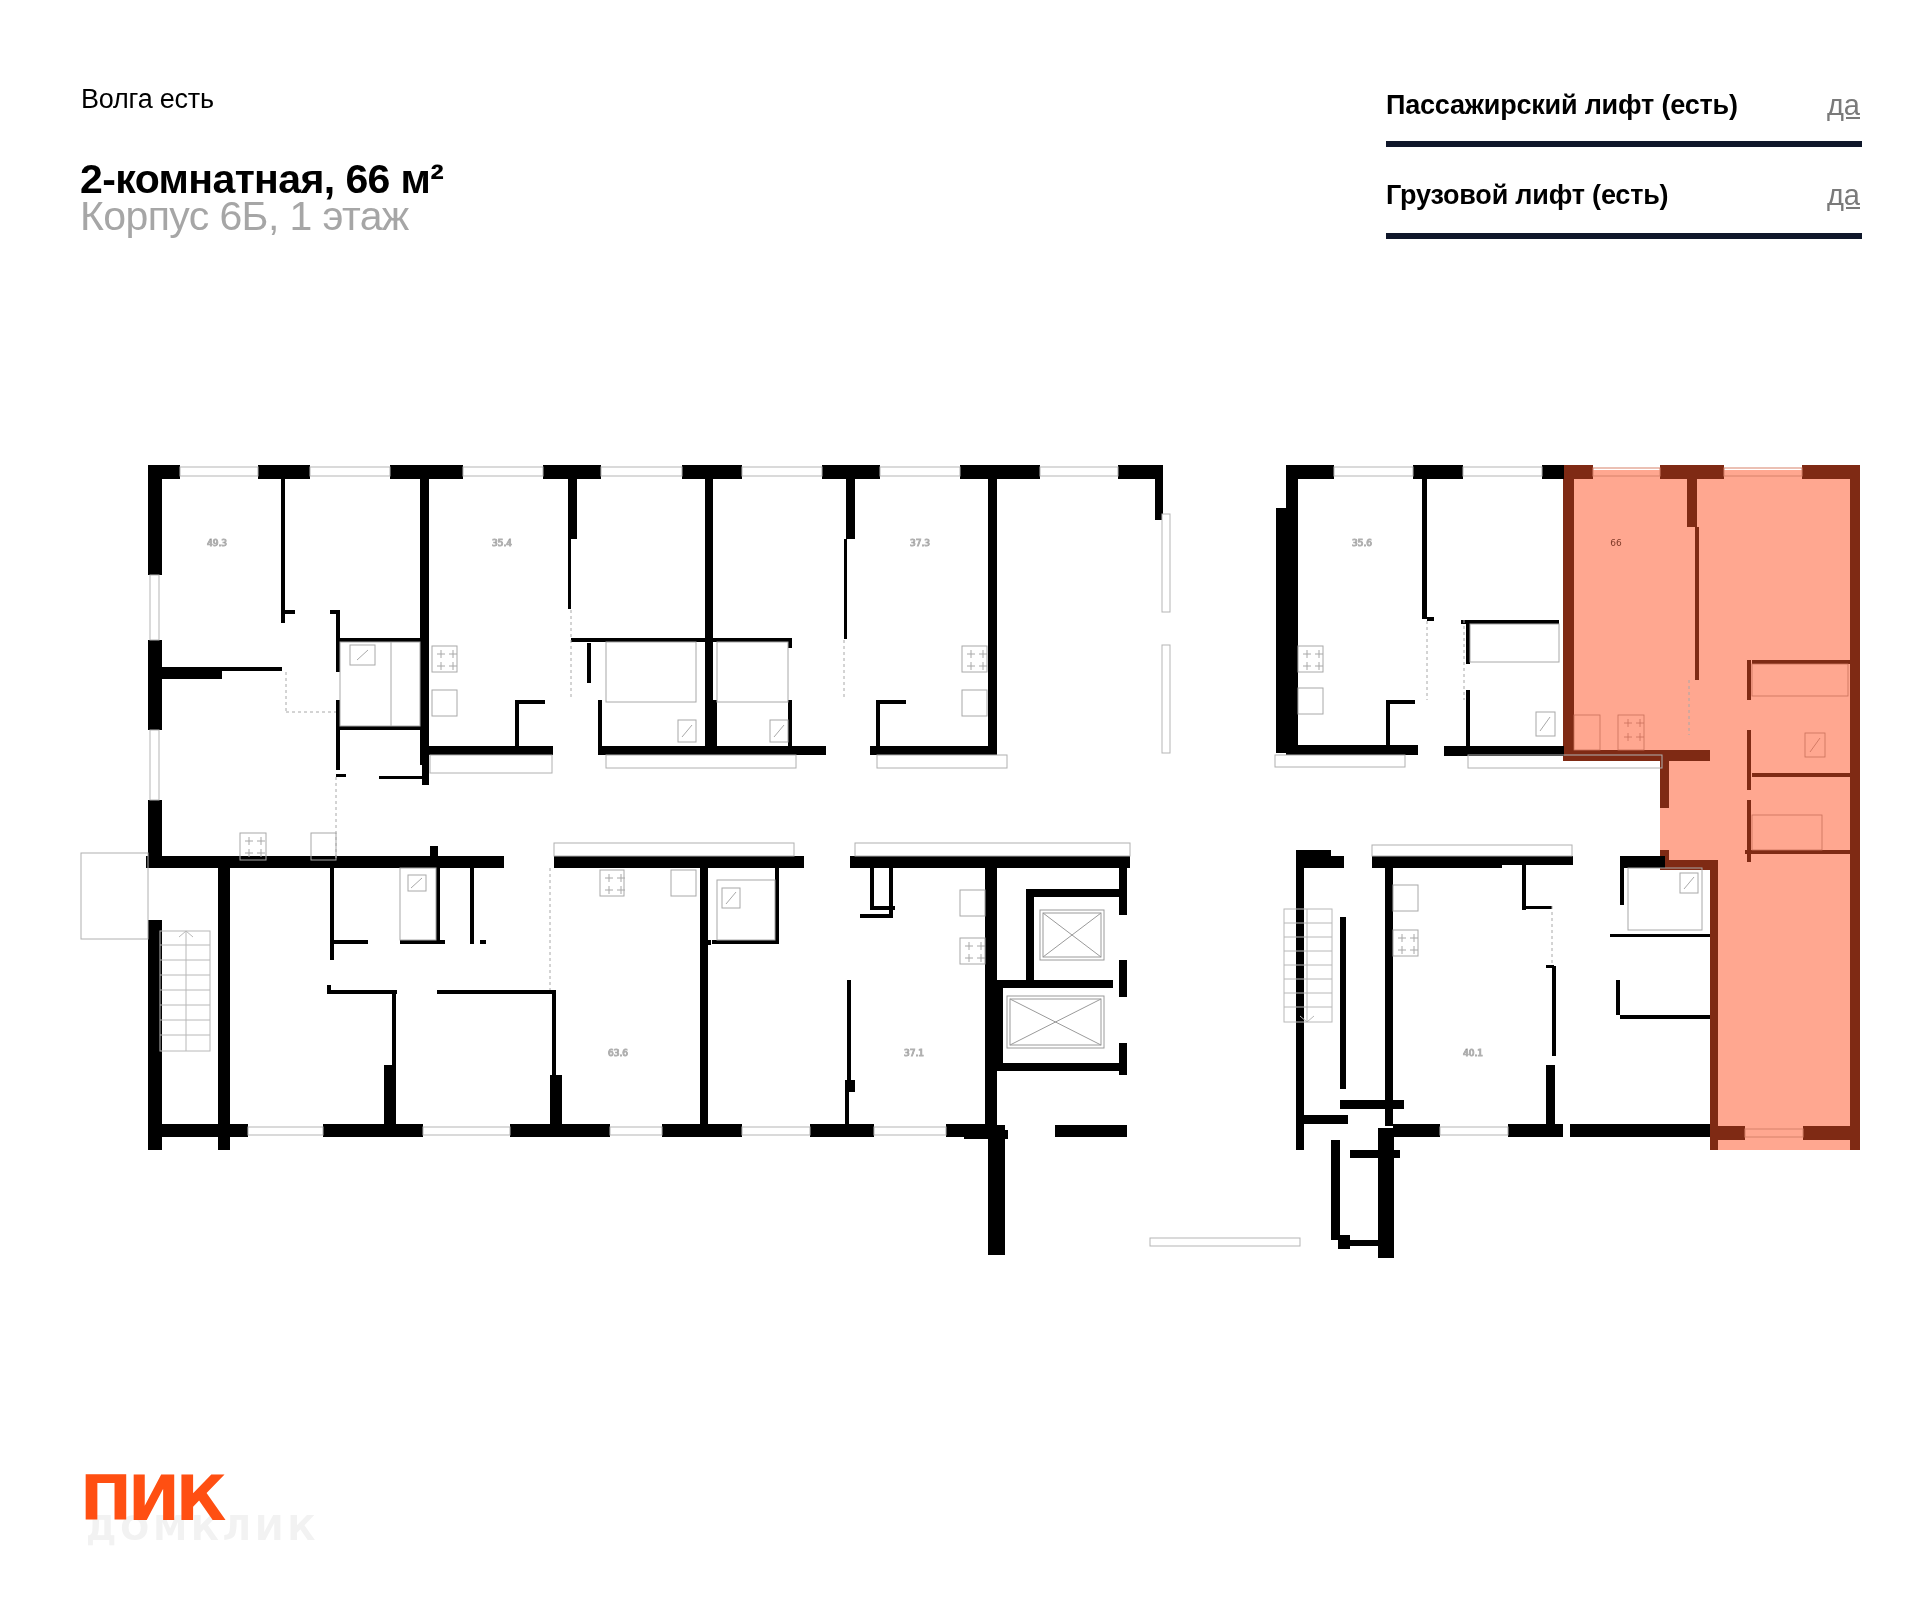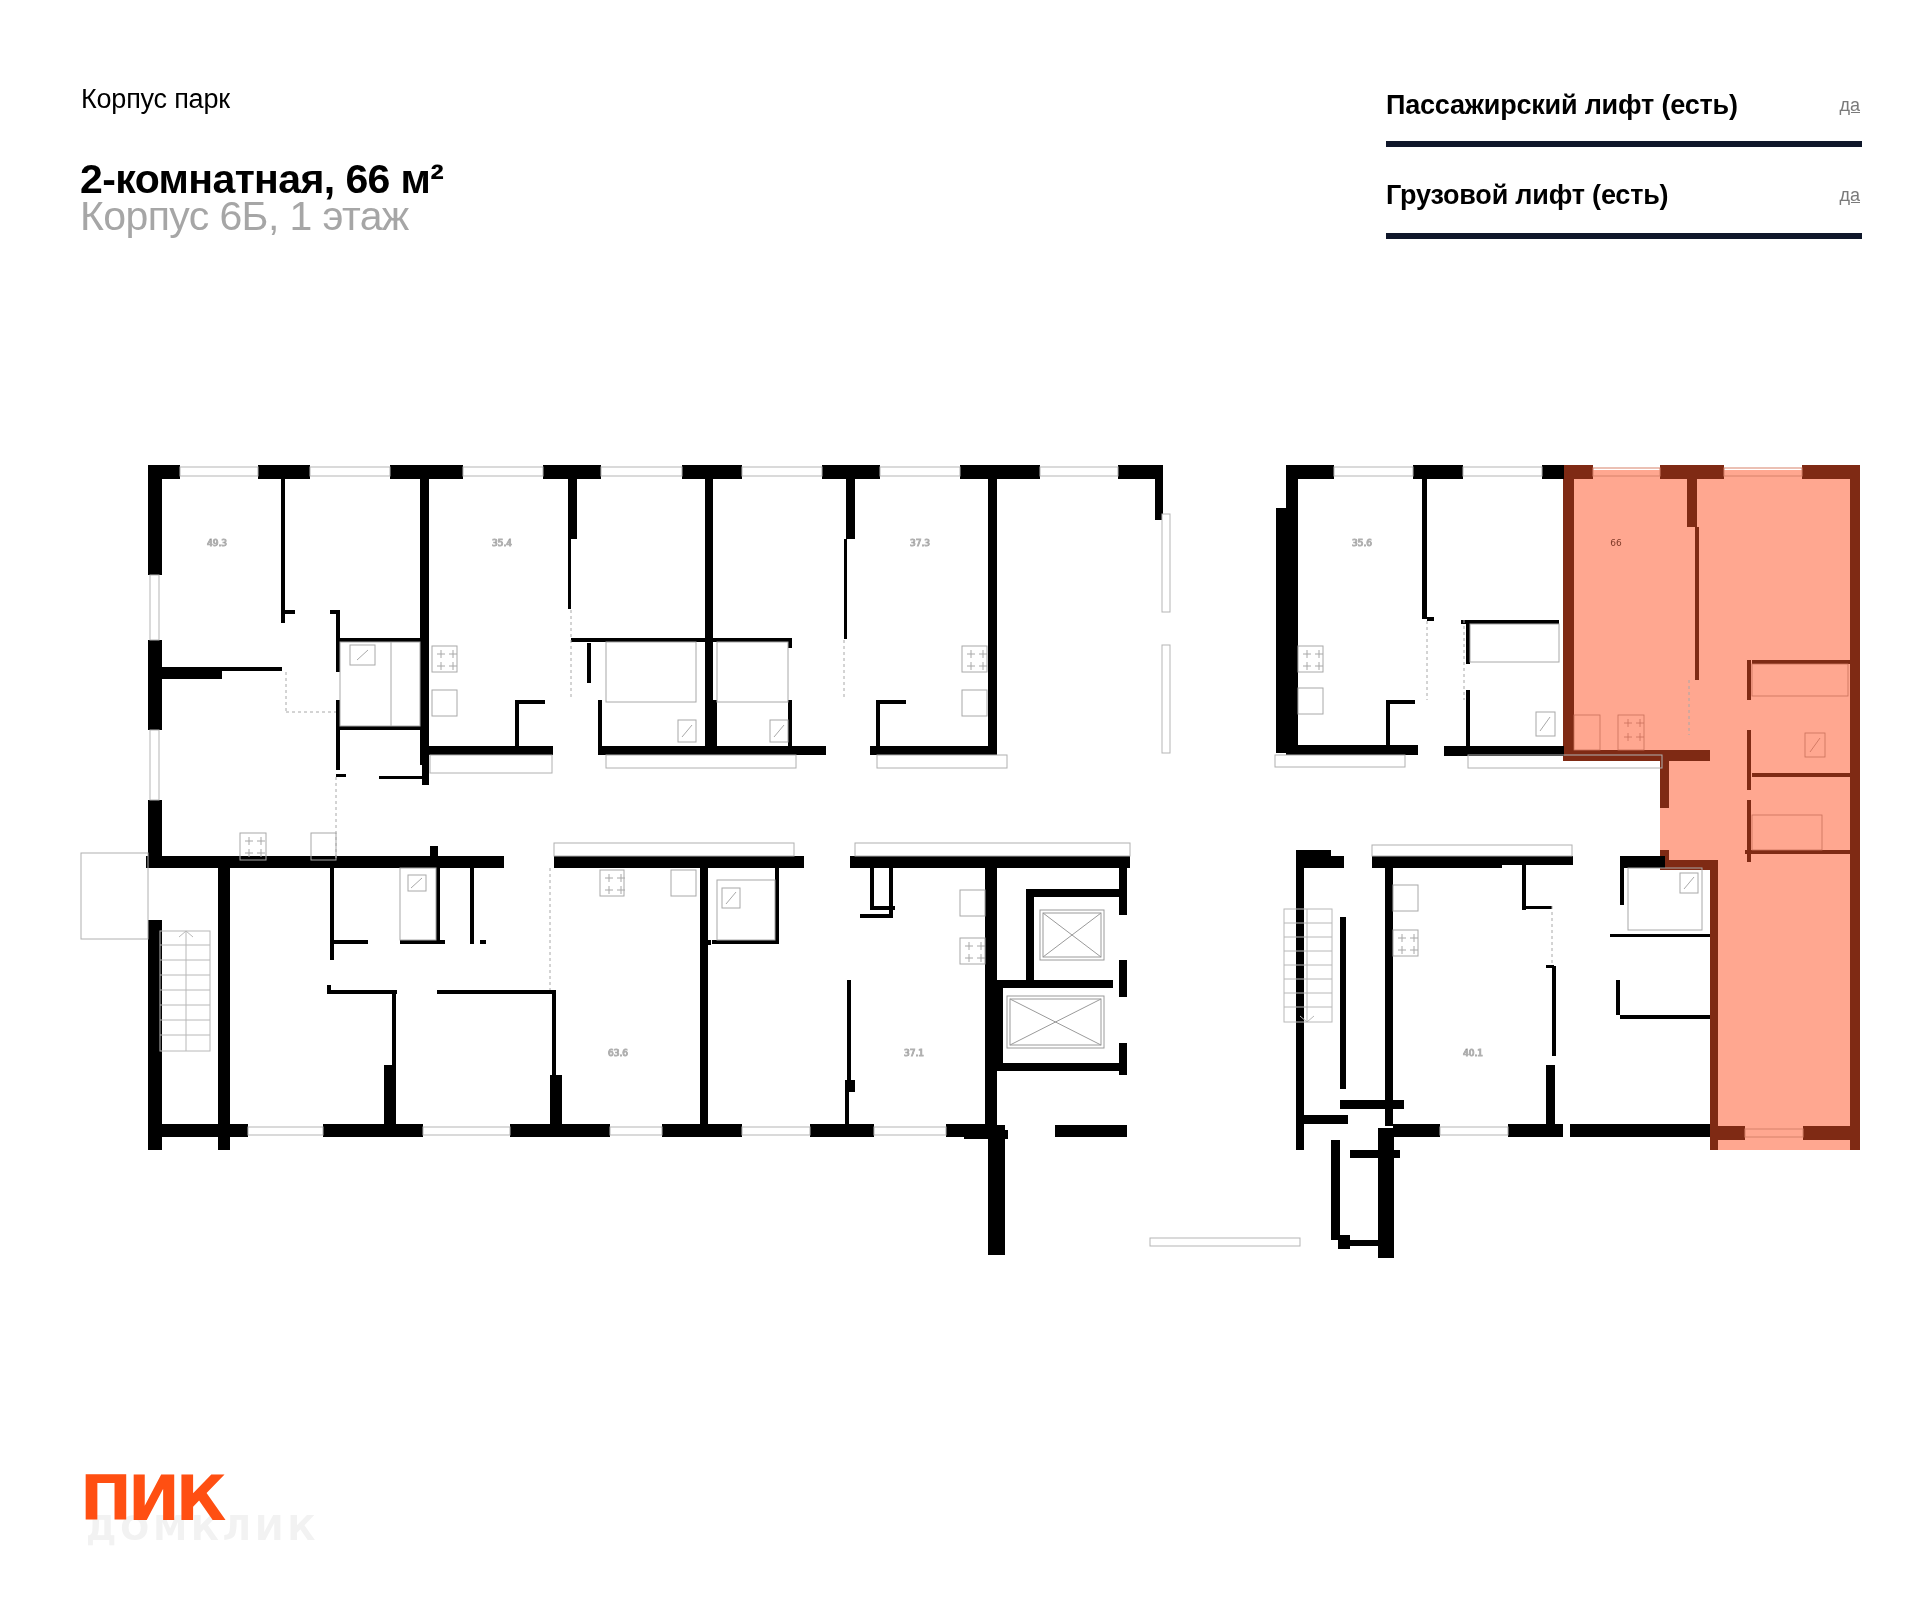--- a/index.html
+++ b/index.html
@@ -6,29 +6,29 @@
   body { width: 1920px; height: 1600px; position: relative; overflow: hidden;
          font-family: "Liberation Sans", "DejaVu Sans", sans-serif; color: #000; }
   .project { position: absolute; left: 81px; top: 84px; font-size: 27px; font-weight: 400; letter-spacing: -0.2px; }
   .title { position: absolute; left: 80px; top: 140px; font-size: 41px; font-weight: 700; letter-spacing: -0.6px; margin-top: 16px; }
   .subtitle { position: absolute; left: 80px; top: 193px; font-size: 41px; font-weight: 400; color: #a6a6a6; letter-spacing: -0.6px; text-align: center; }
   .features { position: absolute; left: 1386px; top: 68px; width: 476px; }
   .feature-row { display: flex; justify-content: space-between; align-items: center;
                  height: 79px; border-bottom: 6px solid #0f172a; box-sizing: border-box; padding-top: 2px; }
   .feature-row + .feature-row { height: 92px; padding-top: 10px; }
   .feature-label { font-size: 27px; font-weight: 700; letter-spacing: -0.2px; }
-  .feature-value { font-size: 18px; color: #7a7a7a; padding-right: 2px; text-decoration: underline; }
+  .feature-value { font-size: 29px; color: #7a7a7a; padding-right: 2px; text-decoration: underline; }
   .plan { position: absolute; left: 0; top: 0; width: 1920px; height: 1600px; }
   .logo { position: absolute; left: 80px; top: 1470px; width: 340px; height: 80px; }
   .room-label { font-family: "DejaVu Sans", sans-serif; font-size: 9px; fill: #222; }
 </style>
 </head>
 <body>
 
-<div class="project">Корпус парк</div>
+<div class="project">Волга есть</div>
 <div class="title">2-комнатная, 66 м²</div>
 <div class="subtitle">Корпус 6Б, 1 этаж</div>
 
 <div class="features">
   <div class="feature-row">
     <span class="feature-label">Пассажирский лифт (есть)</span>
     <span class="feature-value">да</span>
   </div>
   <div class="feature-row">
     <span class="feature-label">Грузовой лифт (есть)</span>

